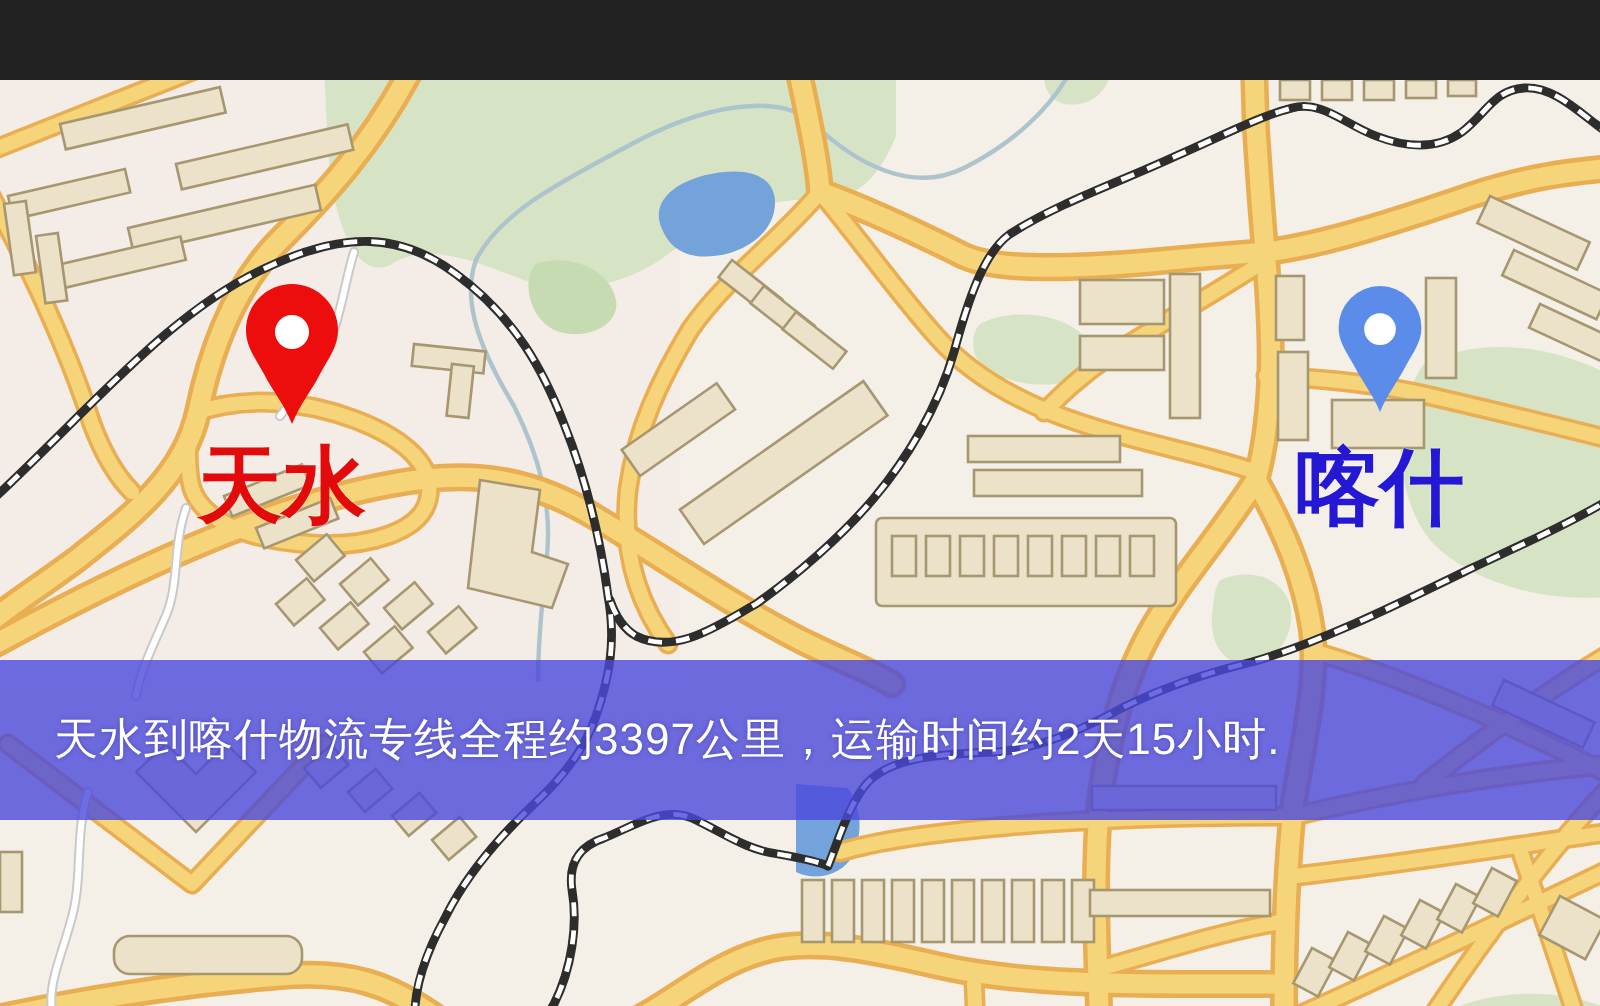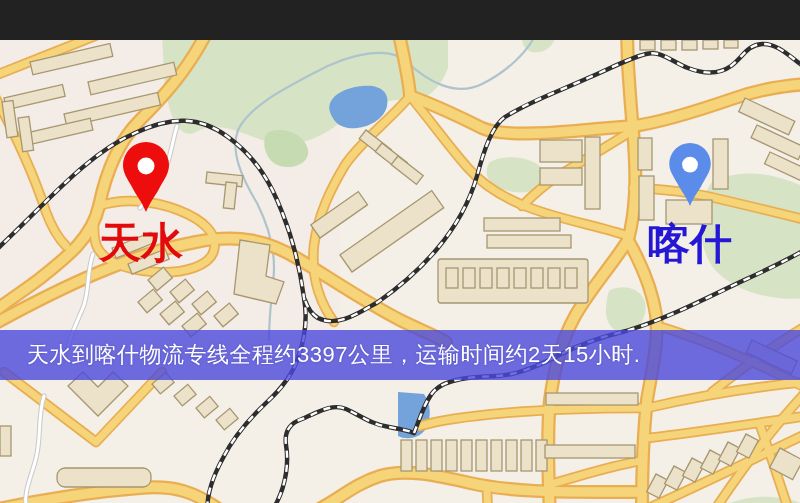--- a/index.html
+++ b/index.html
@@ -34,21 +34,21 @@
   }
 
   .place-label {
     font-family:"Liberation Serif","DejaVu Serif",serif;
     font-size:42px; font-weight:700; text-anchor:middle;
     paint-order:stroke; stroke:rgba(255,255,255,.25); stroke-width:1px;
   }
 
   
   #banner {
-    position:absolute; left:0; top:290px; width:800px; height:50px;
+    position:absolute; left:0; top:290px; width:800px; height:80px;
     display:flex; align-items:center;
   }
   #banner::before {
     content:""; position:absolute; inset:0;
     background: var(--banner_bg,#4b48dc); opacity:.8;
   }
   #banner span {
     position:relative; padding-left:27px;
     color: var(--banner_text,#ffffff);
     font-size:22px; letter-spacing:.5px; white-space:nowrap;

